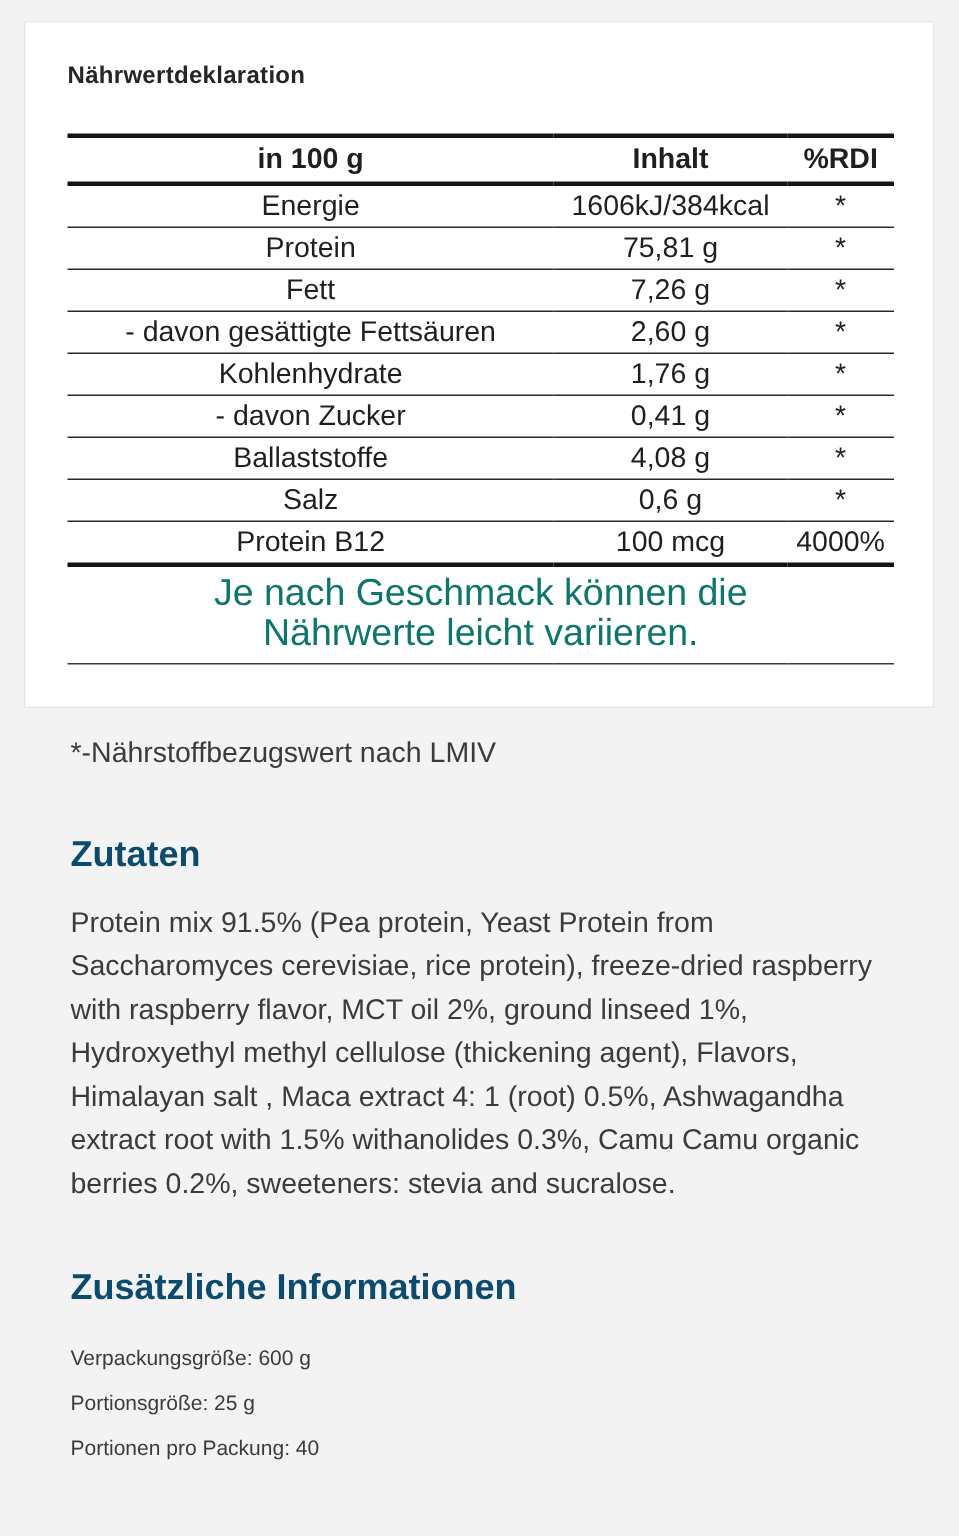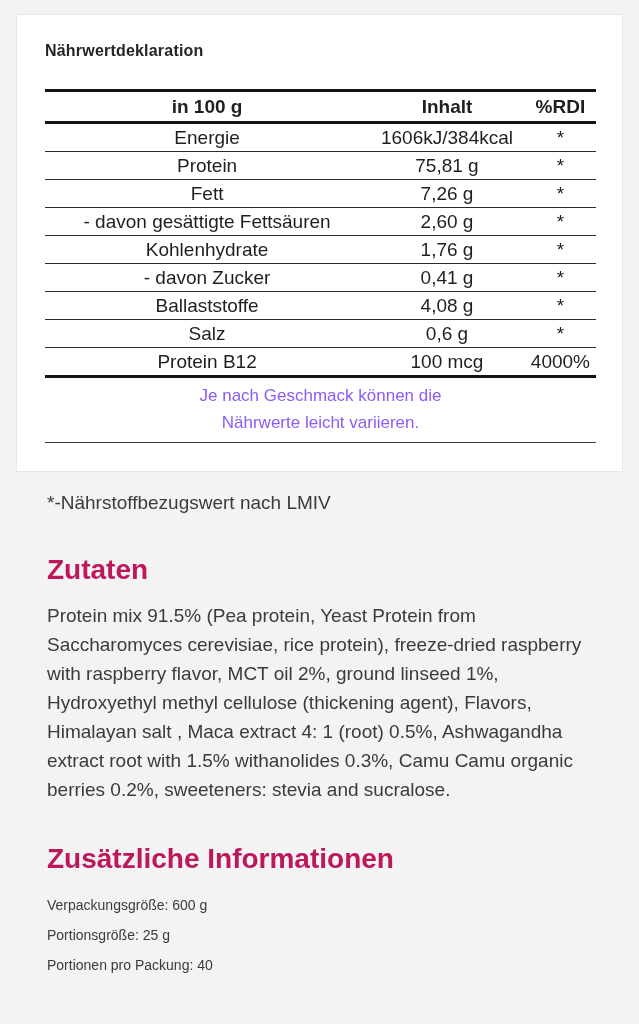--- a/index.html
+++ b/index.html
@@ -52,37 +52,37 @@
   table.nutrition th:nth-child(1), table.nutrition td:nth-child(1) { width: 326px; }
   table.nutrition th:nth-child(2), table.nutrition td:nth-child(2) { width: 156px; }
   table.nutrition th:nth-child(3), table.nutrition td:nth-child(3) { width: 71px; }
   table.nutrition tbody td { border-bottom: 1px solid #2b2b2b; }
   table.nutrition tbody tr:last-child td { border-bottom: 3px solid #141414; }
   table.nutrition tfoot td {
     border-bottom: 1px solid #3c3c3c;
     padding: 4px 6px 6px 6px;
     white-space: normal;
   }
-  .note-line { line-height: 27px; font-size: 17px; color: #8b5cf6; }
+  .note-line { line-height: 27px; font-size: 25px; color: #0f766e; }
 
   
   .below {
     margin: 19px 45px 12px 47px;
     color: #3b3b3b;
   }
   .footnote {
     font-size: 19px;
     line-height: 24px;
     margin: 0;
   }
   .section-heading {
-    font-size: 28px;
+    font-size: 24px;
     line-height: 31px;
     font-weight: 700;
-    color: #be185d;
+    color: #0c4a6e;
     margin: 39px 0 16px 0;
   }
   .ingredients-text {
     font-size: 19px;
     line-height: 29px;
     margin: 0;
   }
   .info-lines { margin-top: 14px; }
   .info-line {
     font-size: 14px;

